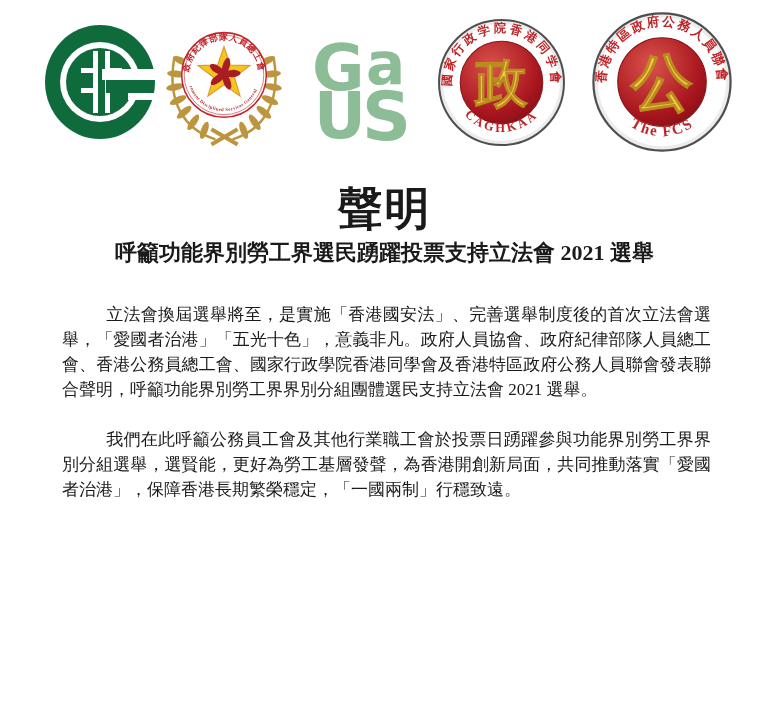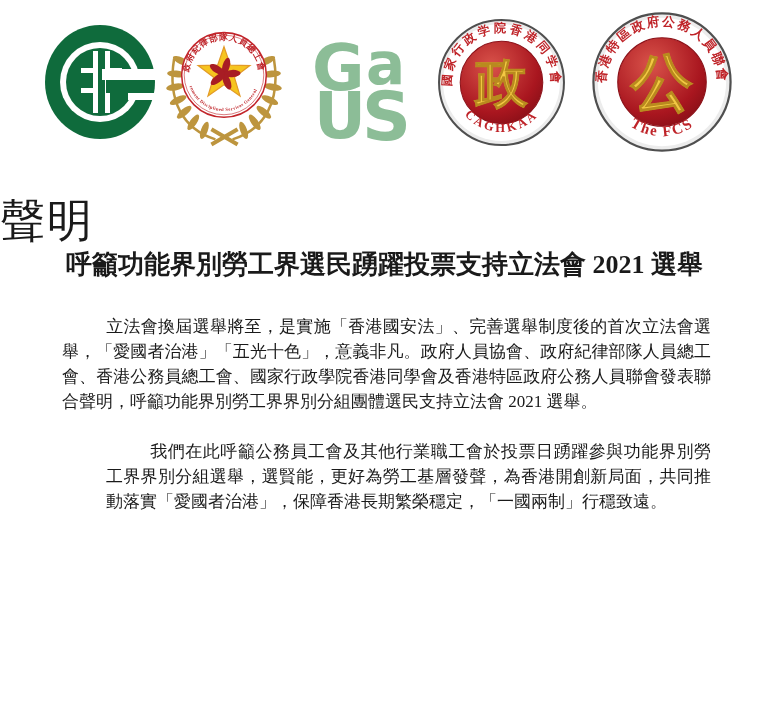--- a/index.html
+++ b/index.html
@@ -16,38 +16,39 @@
   .logo{position:absolute;display:block;}
   #logo-gea{left:44px;top:24px;width:112px;height:117px;}
   #logo-gdsgu{left:157px;top:16px;width:134px;height:134px;}
   #logo-gcsu{left:302px;top:28px;width:114px;height:114px;}
   #logo-caghkaa{left:436px;top:15px;width:131px;height:135px;}
   #logo-fcs{left:590px;top:9px;width:144px;height:146px;}
   .ring-text{font-family:"Liberation Serif","DejaVu Serif",serif;font-weight:bold;fill:#bf2328;}
   .monogram{font-family:"DejaVu Sans","Liberation Sans",sans-serif;font-weight:bold;fill:#8cbd97;}
   
   .title{
-    margin:36px 0 2px 0;
+    margin:24px 0 2px 0;
+    text-align:center;
     font-size:45px;line-height:50px;
-    font-weight:normal;letter-spacing:2px;
+    font-weight:bold;letter-spacing:2px;
   }
   .subtitle{
     text-align:center;
-    font-size:26px;line-height:33px;
+    font-size:22px;line-height:33px;
     font-weight:bold;
   }
   
   .body{
     margin:33px 58px 0 62px;
     font-size:17px;line-height:25px;
     text-align:justify;
     text-justify:inter-ideograph;
   }
   .body p{margin:0 0 25px 0;text-indent:2.6em;}
-  .body p:last-child{margin-bottom:0;margin-left:44px;}
+  .body p:last-child{margin-bottom:0;}
 </style>
 </head>
 <body>
 
 <div class="page">
 
   <div class="logos">
 
     <svg id="logo-gea" class="logo" viewBox="0 0 112 117">
       <ellipse cx="56" cy="58" rx="55" ry="57" fill="#0f6b3c"></ellipse>

